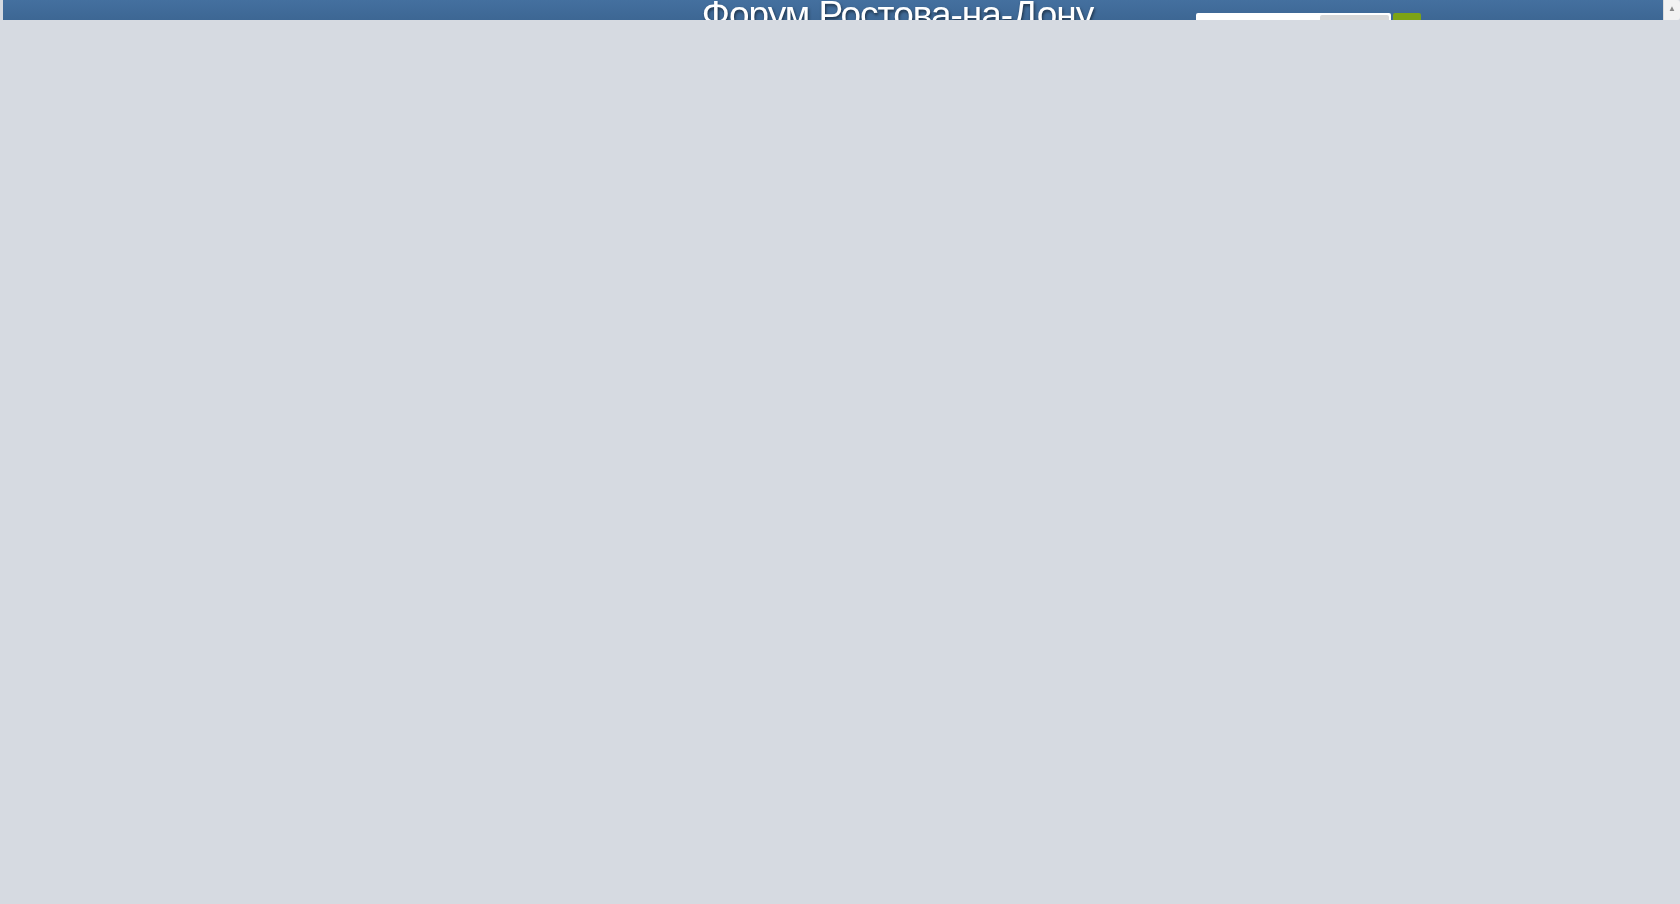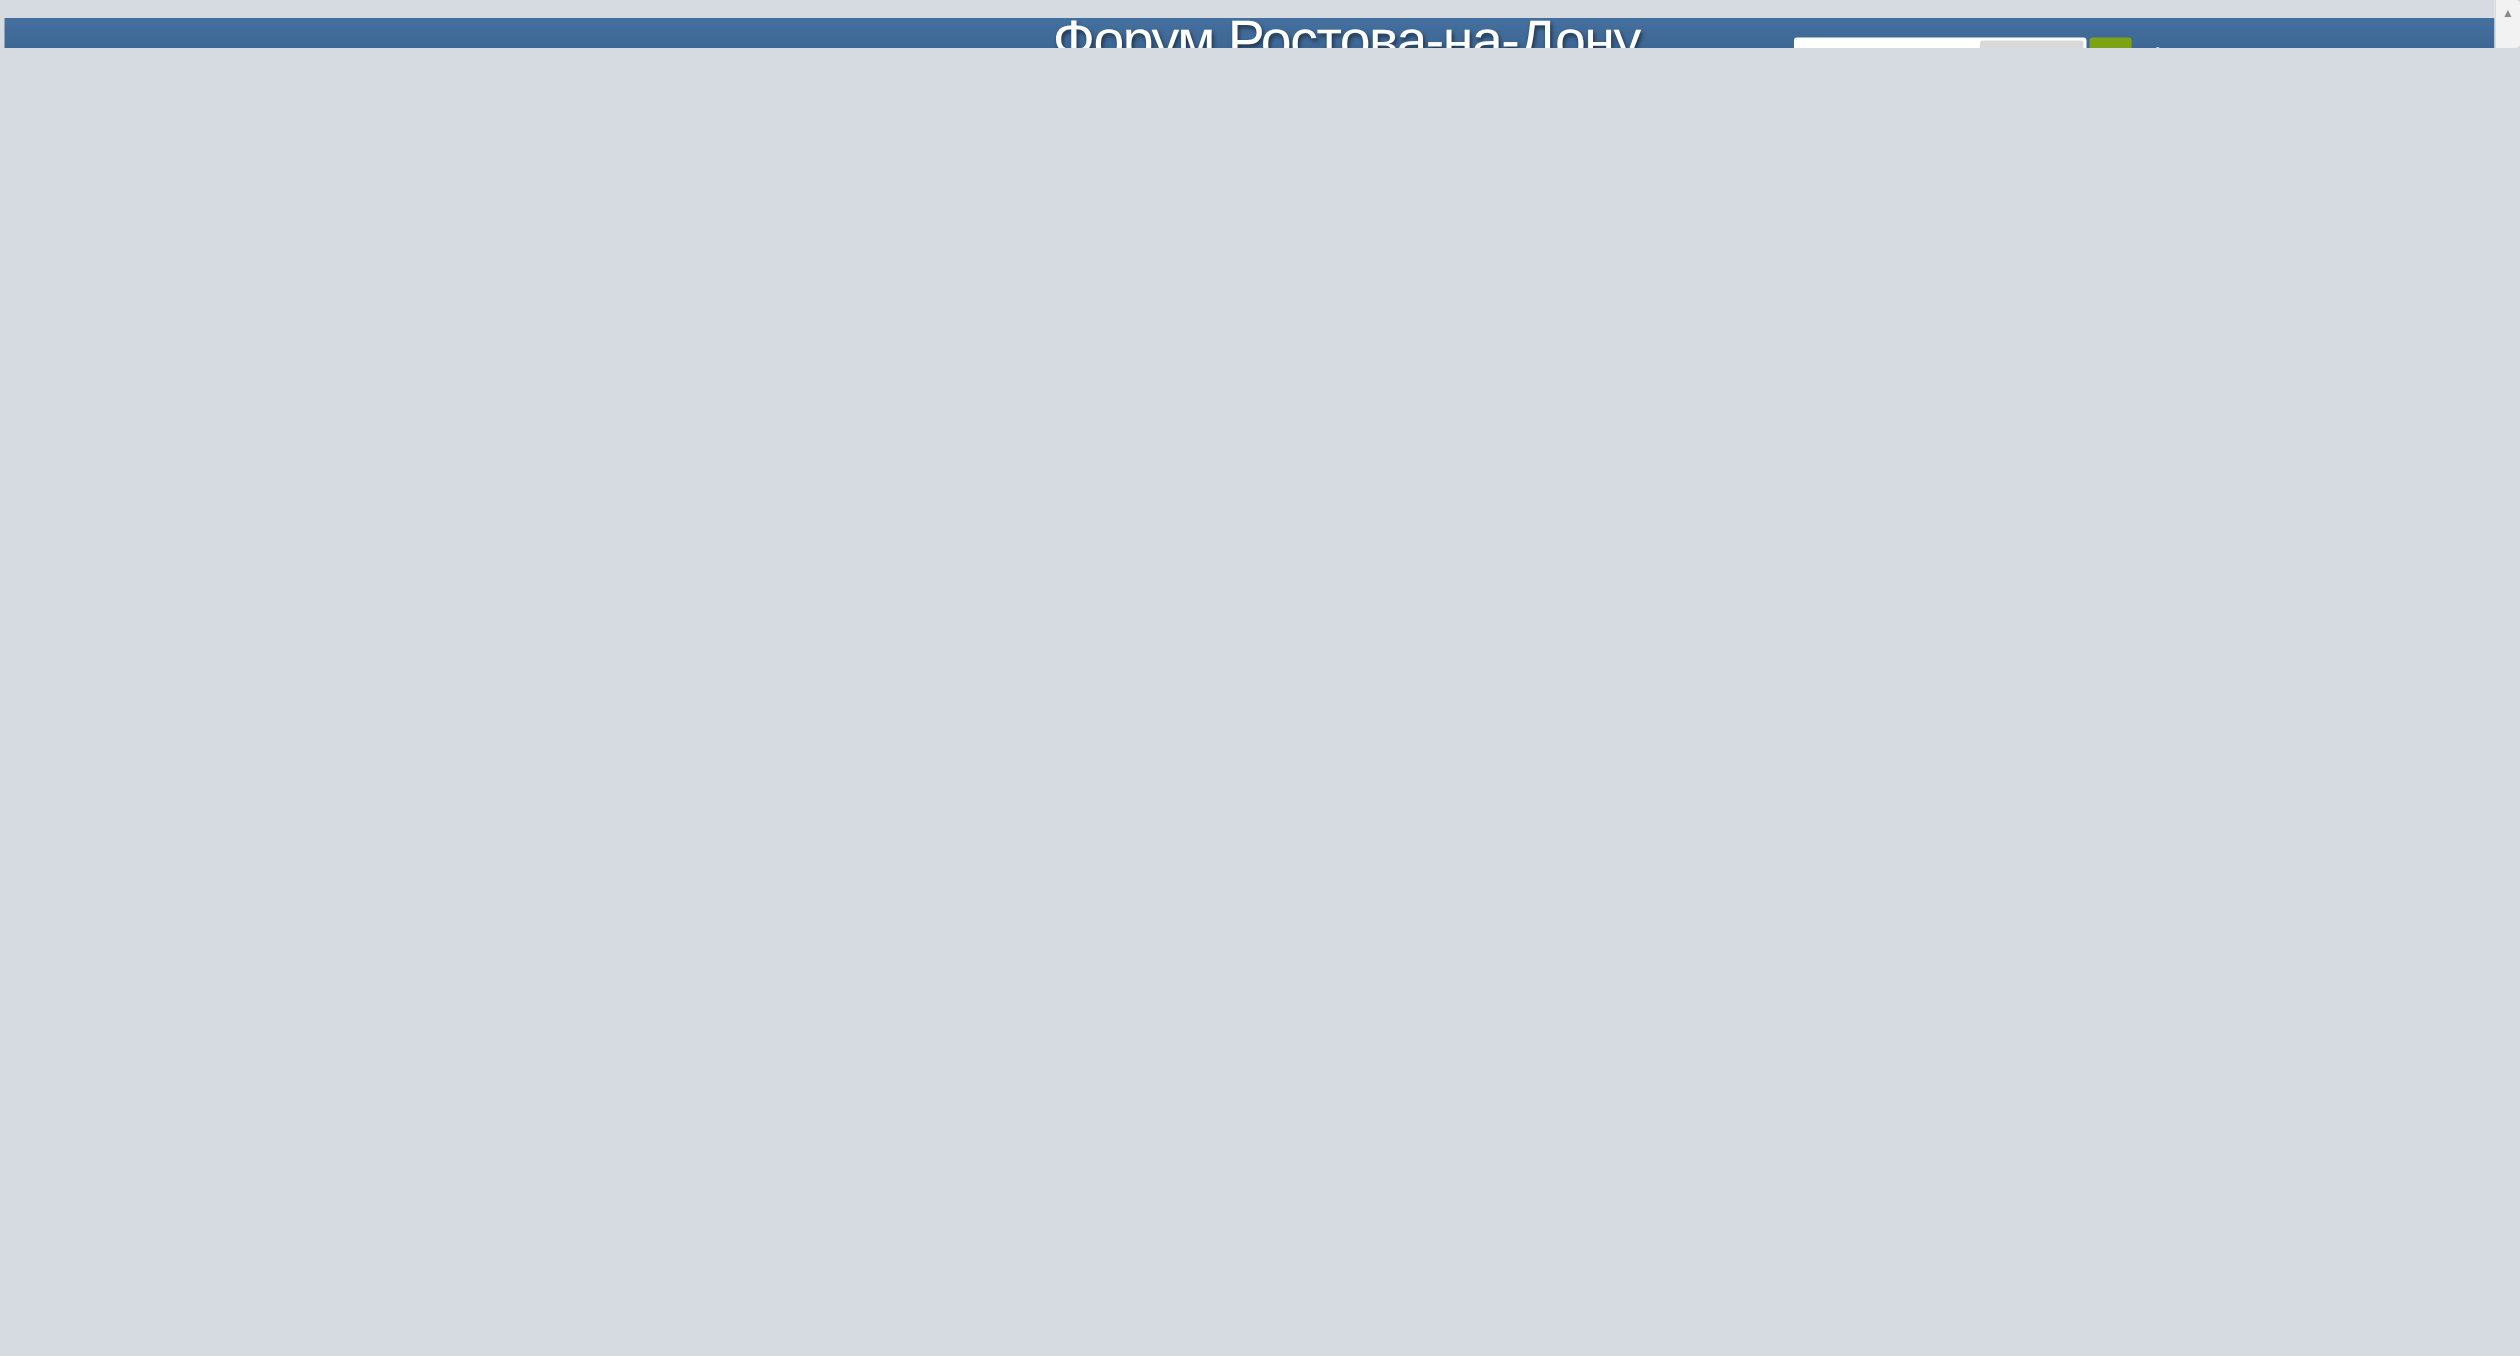--- a/index.html
+++ b/index.html
@@ -17,21 +17,21 @@
   .site-header{height:57px;background:linear-gradient(180deg,var(--header-top),var(--header-bottom));position:relative;}
   .site-title{margin:0;padding:5px 0 0 115px;font-size:37px;font-weight:400;color:#fff;
     text-shadow:1px 2px 3px rgba(0,0,0,.55);letter-spacing:-1px;cursor:pointer;}
   .search-area{position:absolute;right:230px;top:13px;display:flex;align-items:center;}
   .search-box{display:flex;align-items:center;background:#fff;border-radius:2px;padding:2px;height:28px;}
   .search-input{border:0;outline:0;width:122px;font-size:13px;padding:3px 6px;color:#444;font-family:inherit;}
   .search-input::placeholder{color:#9a9a9a;}
   .search-scope{background:#d8d8d8;color:#6b6b6b;font-size:12px;padding:5px 9px;border:0;border-radius:2px;font-family:inherit;cursor:pointer;}
   .search-go{width:28px;height:28px;background:var(--accent-green);border:0;border-radius:2px;margin-left:2px;display:flex;align-items:center;justify-content:center;cursor:pointer;}
   .gear{margin-left:9px;color:#e6edf6;font-size:19px;line-height:1;cursor:pointer;}
-  .page{min-width:20px;height:32px;line-height:20px;text-align:center;font-size:12px;color:#616161;text-decoration:none;border-radius:3px;padding:12px 3px;cursor:pointer;}
+  .page{min-width:20px;height:20px;line-height:20px;text-align:center;font-size:12px;color:#616161;text-decoration:none;border-radius:3px;padding:0 3px;cursor:pointer;}
 
   
   .scrollbar{position:absolute;right:0;top:0;width:17px;height:904px;background:#f2f2f2;border-left:1px solid #dbdbdb;}
   .sb-btn{position:absolute;left:0;width:16px;height:17px;text-align:center;line-height:17px;font-size:8px;color:#8a8a8a;cursor:pointer;}
   .sb-btn.up{top:0;}
 </style>
 </head>
 <body>
 
 <div class="page">

